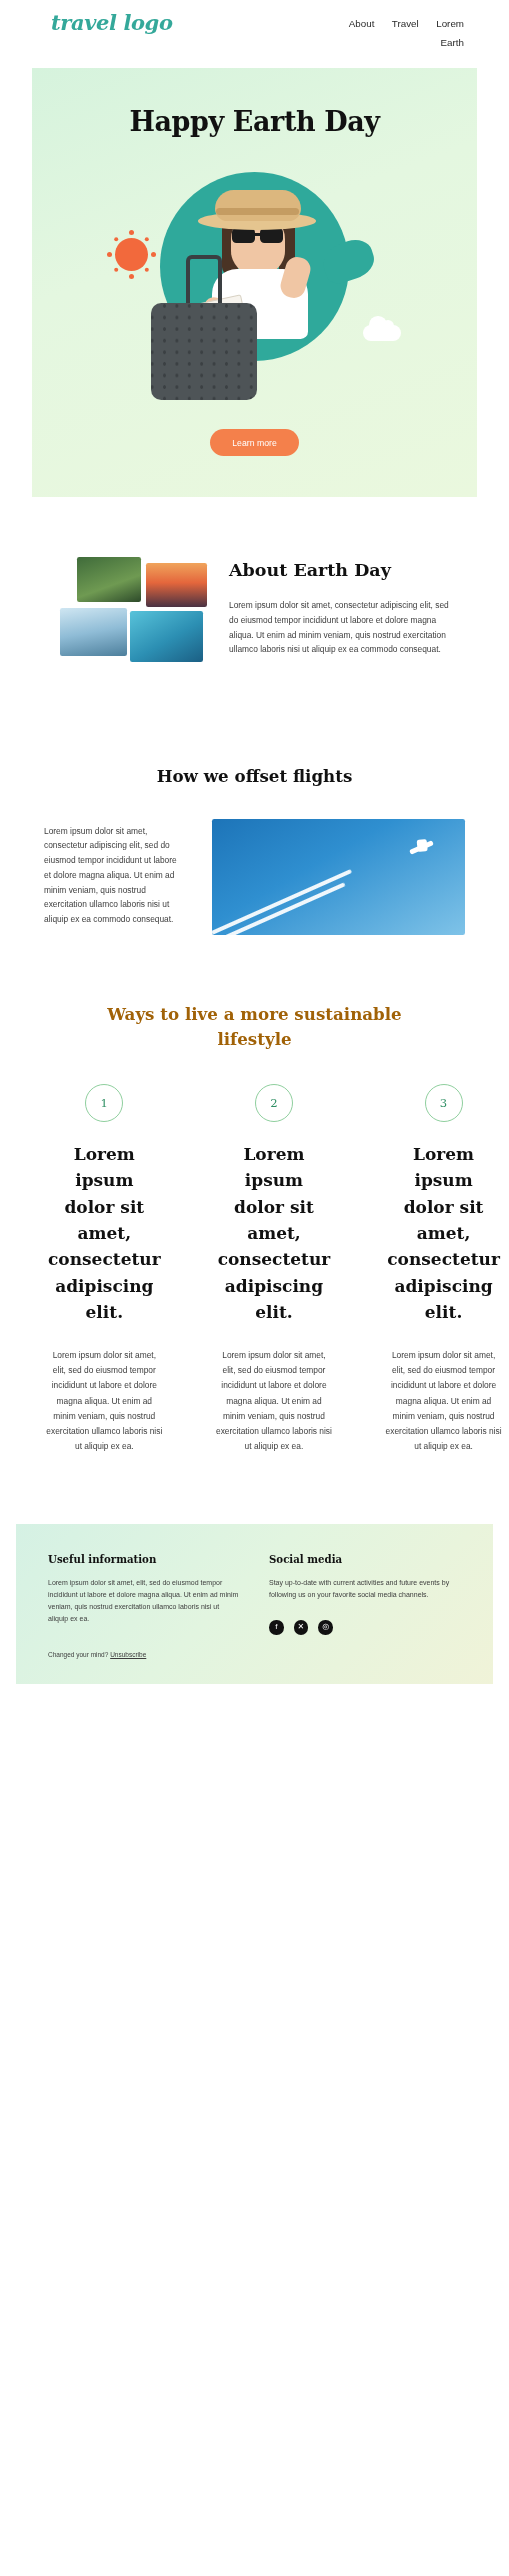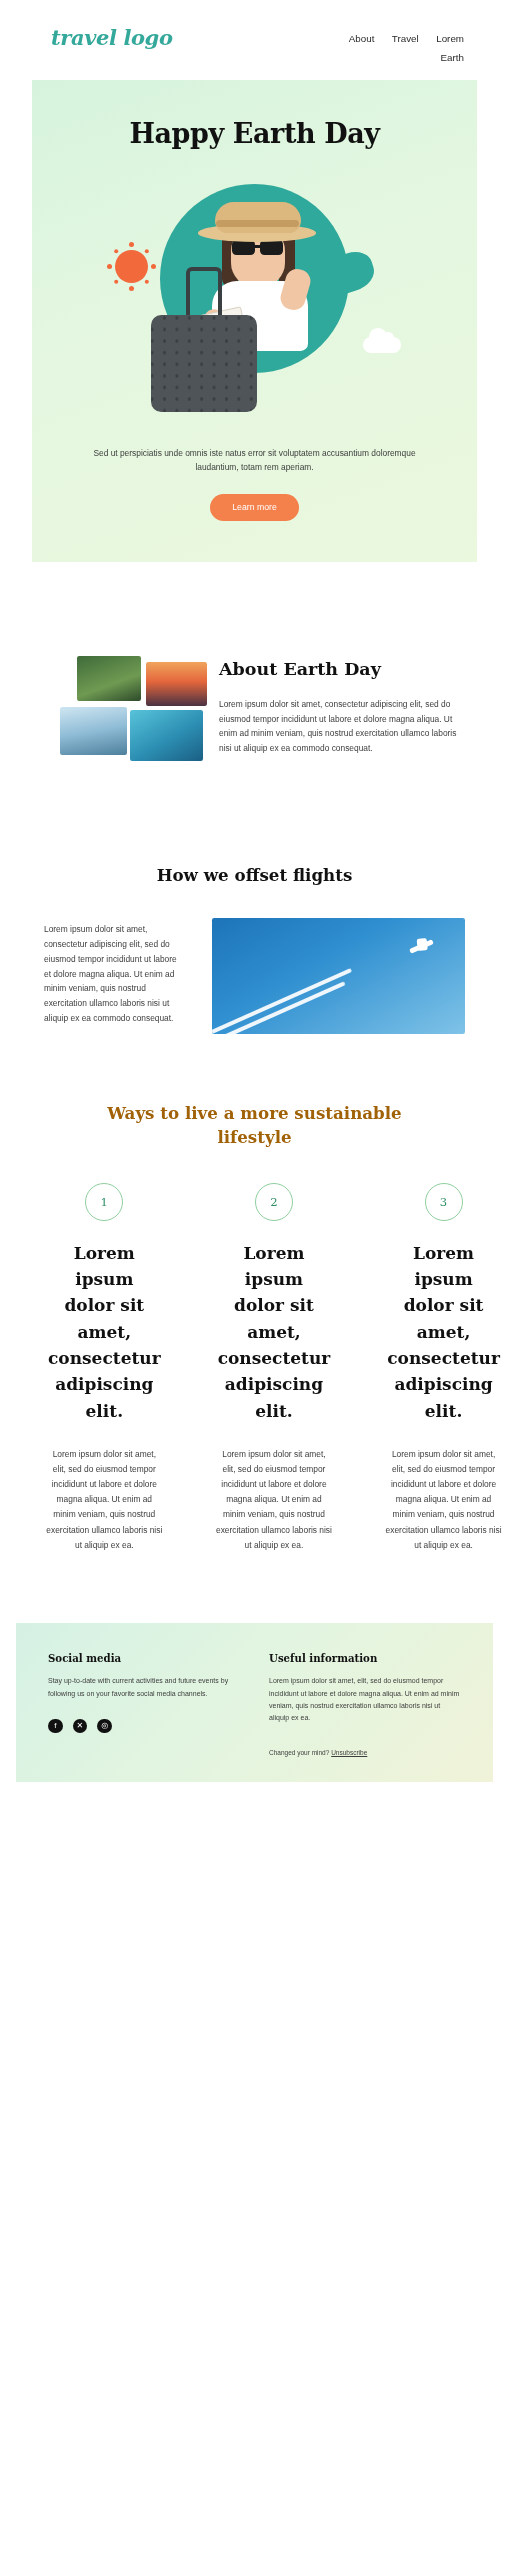--- a/index.html
+++ b/index.html
@@ -9,25 +9,25 @@
     font-family: "Liberation Sans", sans-serif;
   }
   body {
     width: 509px;
     min-height: 2576px;
     position: relative;
   }
 
   
   .header {
-    height: 80px;
+    height: 68px;
     display: flex;
     align-items: flex-start;
     justify-content: space-between;
-    padding: 25px 45px 0 51px;
+    padding: 10px 45px 0 51px;
     background: #ffffff;
   }
   .logo {
     font-family: "DejaVu Serif", serif;
     font-style: italic;
     font-weight: bold;
     font-size: 21px;
     color: #34a89a;
     letter-spacing: -0.4px;
   }
@@ -224,22 +224,21 @@
     border-radius: 14.5px;
     border: none;
     text-decoration: none;
     cursor: pointer;
   }
 
   
   .about {
     display: flex;
     padding: 60px 51px 0 44px;
-    gap: 15px;
-    margin-top: 34px;
+    gap: 25px;
   }
   .collage { position: relative; width: 160px; height: 145px; flex: none; }
   .ph { position: absolute; border-radius: 2.2px; overflow: hidden; }
   .ph-forest { left: 33px; top: 0; width: 64px; height: 45px;
     background: linear-gradient(160deg,#3f6b3a,#6f9a52 60%,#2d4a2a); }
   .ph-sunset { left: 102px; top: 5.8px; width: 61px; height: 44px;
     background: linear-gradient(180deg,#f0a45c 0%,#e4663c 45%,#4a3243 100%); }
   .ph-ice { left: 16px; top: 51px; width: 67px; height: 48px;
     background: linear-gradient(170deg,#cfe6f2 0%,#8fbcd6 50%,#4d7f9c 100%); }
   .ph-wave { left: 86px; top: 54px; width: 73px; height: 51px;
@@ -412,21 +411,20 @@
       <div class="shirt"></div>
       <div class="arm-r"></div>
       <div class="arm-l"></div>
       <div class="book"></div>
     </div>
 
     <div class="suitcase-handle"></div>
     <div class="suitcase"></div>
   </div>
 
-  <p class="hero-body">Sed ut perspiciatis unde omnis iste natus error sit voluptatem accusantium doloremque laudantium, totam rem aperiam.</p>
   <div class="hero-cta-wrap">
     <a class="btn-primary" href="#">Learn more</a>
   </div>
 </section>
 
 <section class="about">
   <div class="collage">
     <div class="ph ph-forest"></div>
     <div class="ph ph-sunset"></div>
     <div class="ph ph-ice"></div>
@@ -470,29 +468,29 @@
       <div class="num-circle">3</div>
       <h3 class="card-title">Lorem ipsum dolor sit amet, consectetur adipiscing elit.</h3>
       <p class="card-body">Lorem ipsum dolor sit amet, elit, sed do eiusmod tempor incididunt ut labore et dolore magna aliqua. Ut enim ad minim veniam, quis nostrud exercitation ullamco laboris nisi ut aliquip ex ea.</p>
     </div>
 
   </div>
 </section>
 
 <footer class="footer">
   <div class="foot-col">
+    <h4 class="foot-title">Useful information</h4>
+    <p class="foot-body">Lorem ipsum dolor sit amet, elit, sed do eiusmod tempor incididunt ut labore et dolore magna aliqua. Ut enim ad minim veniam, quis nostrud exercitation ullamco laboris nisi ut aliquip ex ea.</p>
+    <p class="foot-unsub">
+      <span>Changed your mind? </span><a href="#">Unsubscribe</a>
+    </p>
+  </div>
+  <div class="foot-col">
     <h4 class="foot-title">Social media</h4>
     <p class="foot-body">Stay up-to-date with current activities and future events by following us on your favorite social media channels.</p>
     <div class="socials">
       <span class="soc">f</span>
       <span class="soc">✕</span>
       <span class="soc">◎</span>
     </div>
   </div>
-  <div class="foot-col">
-    <h4 class="foot-title">Useful information</h4>
-    <p class="foot-body">Lorem ipsum dolor sit amet, elit, sed do eiusmod tempor incididunt ut labore et dolore magna aliqua. Ut enim ad minim veniam, quis nostrud exercitation ullamco laboris nisi ut aliquip ex ea.</p>
-    <p class="foot-unsub">
-      <span>Changed your mind? </span><a href="#">Unsubscribe</a>
-    </p>
-  </div>
 </footer>
 
 
 </body></html>

